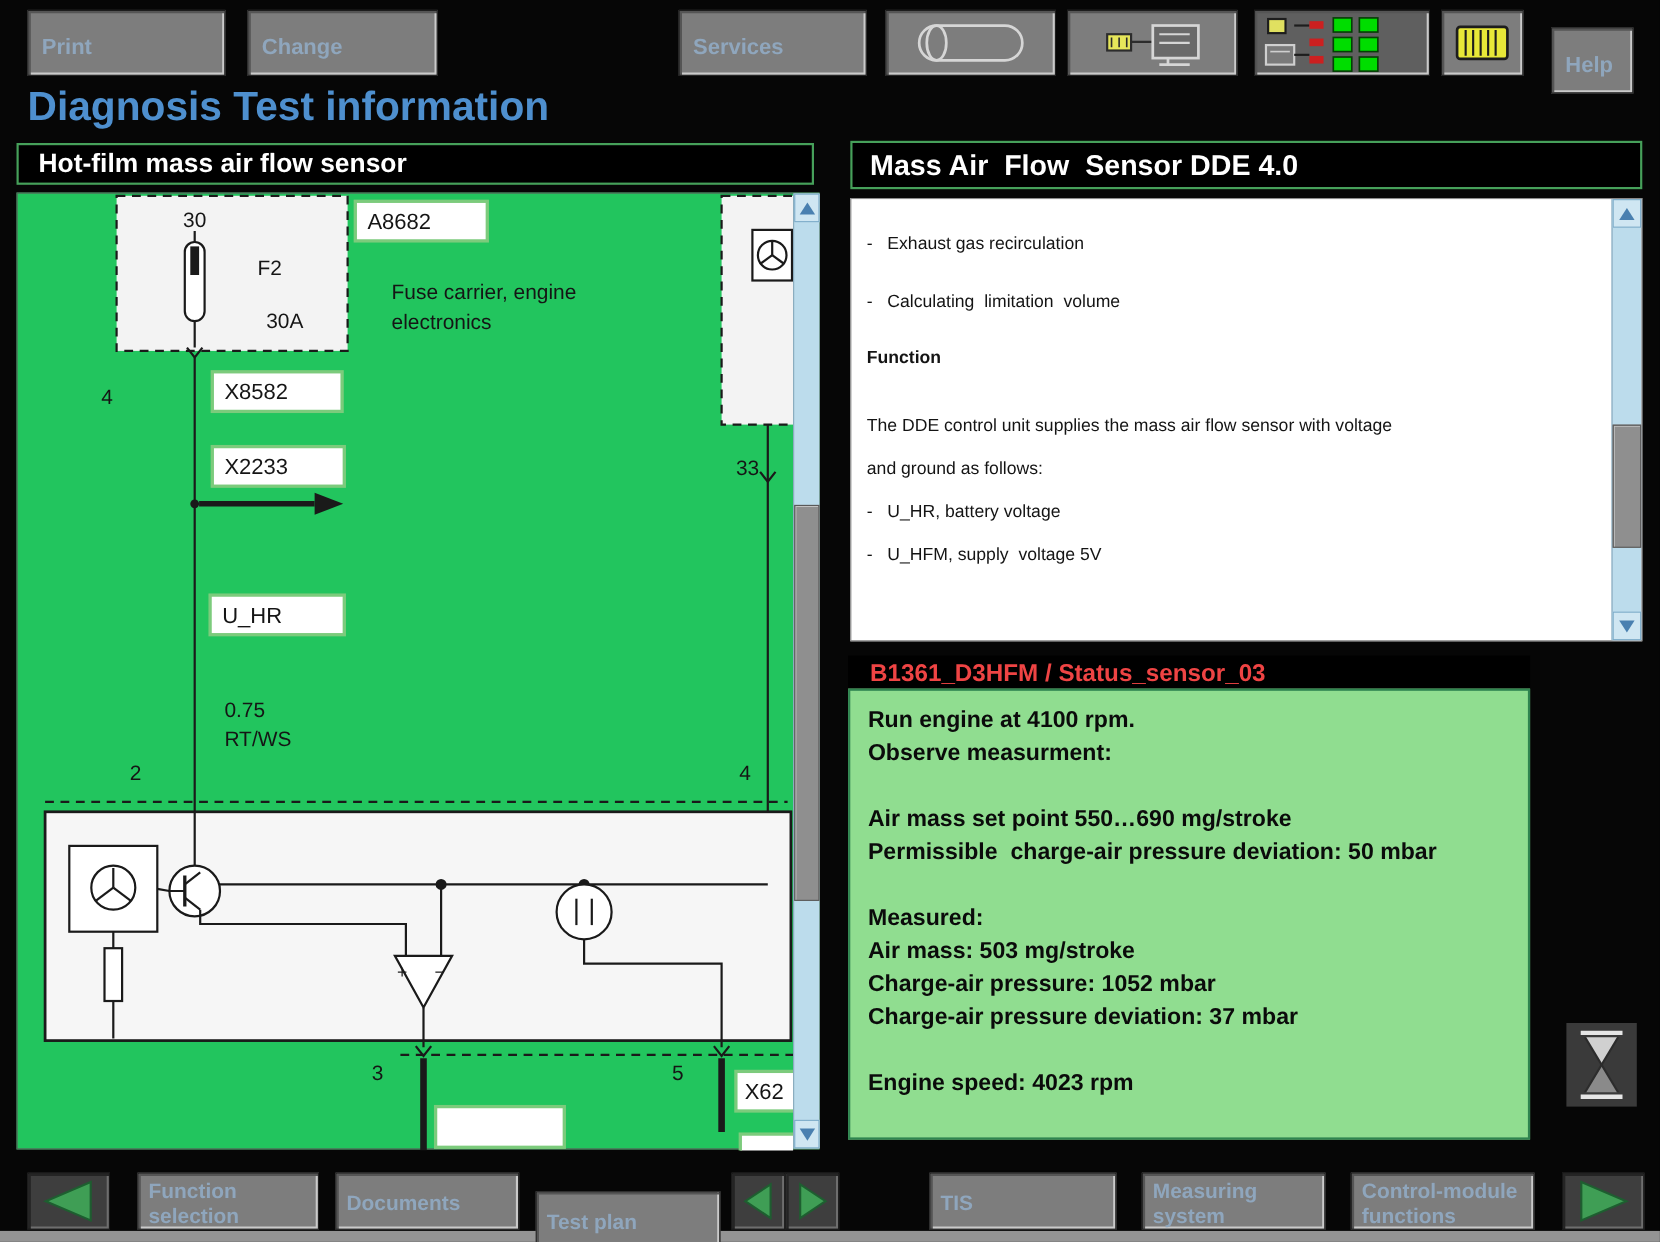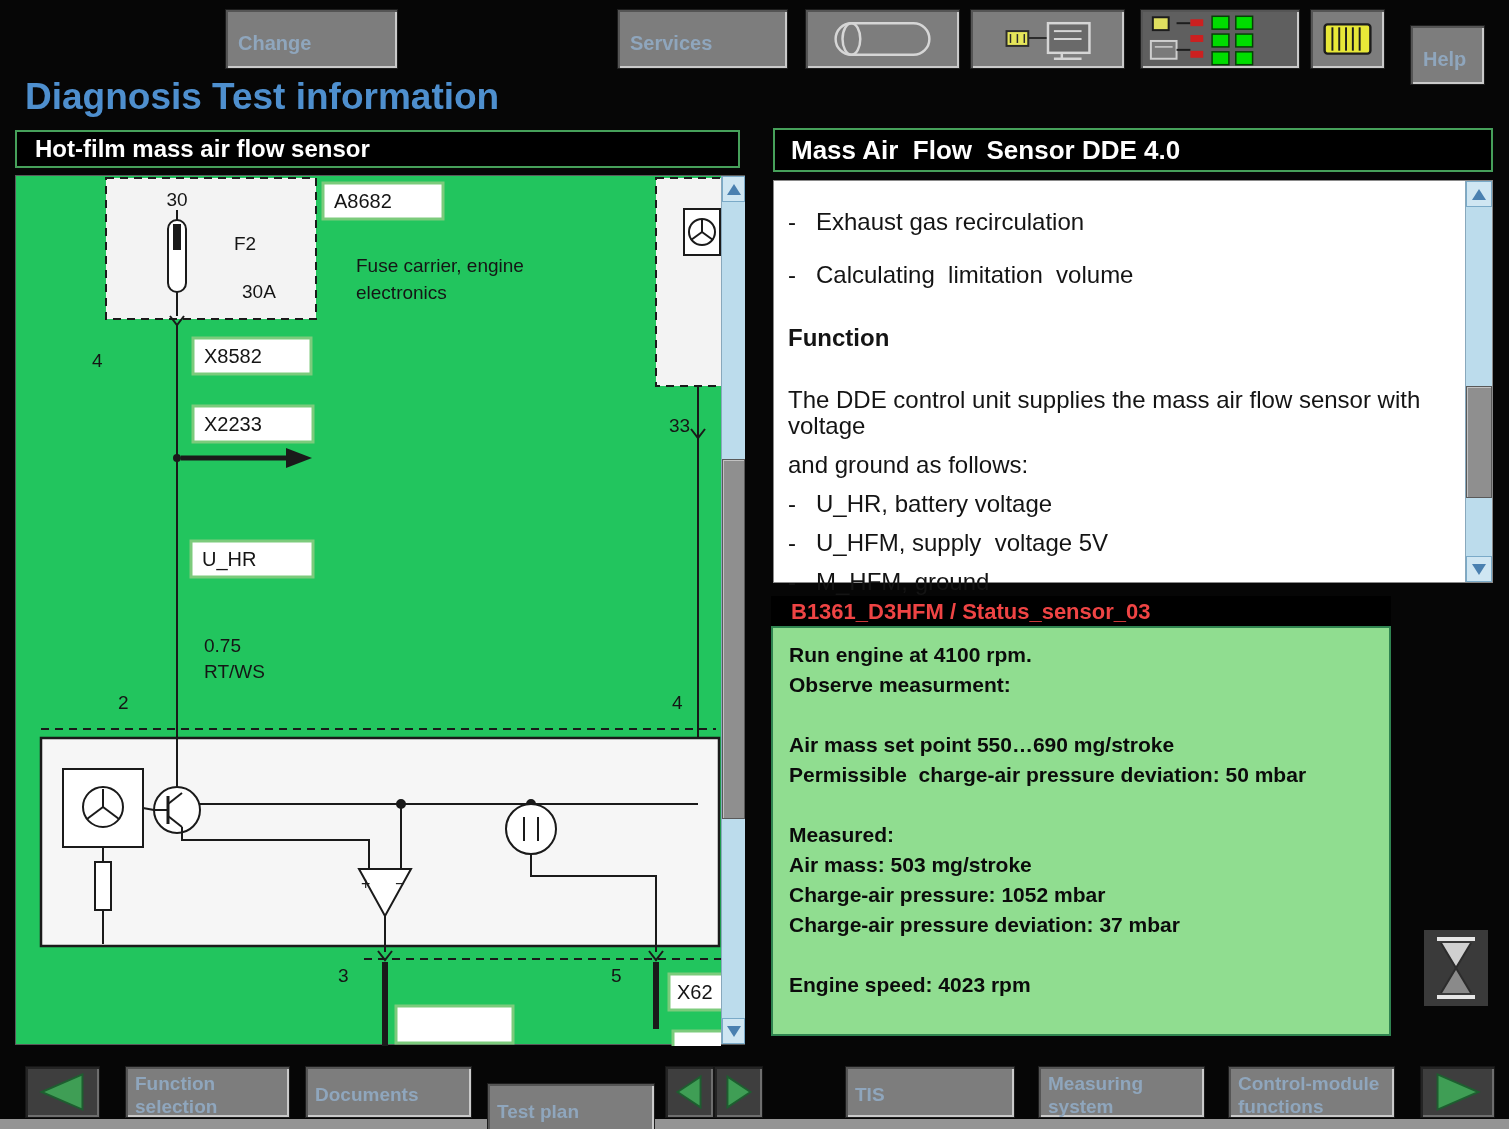--- a/index.html
+++ b/index.html
@@ -28,23 +28,23 @@
   .panel-header{position:absolute;background:#000;border:2px solid var(--green-border);
     color:#fff;font-weight:bold;display:flex;align-items:center;white-space:pre}
   #left-header{left:15px;top:130px;width:725px;height:38px;font-size:24px;padding-left:18px}
   #right-header{left:773px;top:128px;width:720px;height:44px;font-size:26px;padding-left:16px}
 
   #diagram-panel{position:absolute;left:15px;top:175px;width:730px;height:870px;background:#22c55e;border:1px solid #5a5a5a}
   #diagram-panel svg{position:absolute;left:0;top:0}
 
   #info-panel{position:absolute;left:773px;top:180px;width:720px;height:403px;background:#fff;border:1px solid #8a8a8a}
   .info-text{position:absolute;left:0;top:0;right:27px;padding:28px 8px 0 14px;color:#141414}
-  .iline{font-size:24px;line-height:26px;white-space:pre-wrap;margin-bottom:13px}
+  .iline{font-size:16px;line-height:26px;white-space:pre-wrap;margin-bottom:13px}
   .iline:nth-child(1){margin-bottom:27px}
-  .iline:nth-child(2){margin-bottom:37px}
+  .iline:nth-child(2){margin-bottom:25px}
   .iline:nth-child(3){font-weight:bold;margin-bottom:36px}
   .iline:nth-child(5){margin-bottom:13px}
 
   #status-header{position:absolute;left:771px;top:596px;width:620px;height:32px;background:#000;
     color:#ef4444;font-weight:bold;font-size:22px;display:flex;align-items:center;padding-left:20px}
   #green-panel{position:absolute;left:771px;top:626px;width:620px;height:410px;background:var(--panel-green);
     border:2px solid #2f8450;padding:12px 38px 0 16px}
   .gline{font-size:21px;line-height:30px;font-weight:bold;color:#0b0b0b;white-space:pre-wrap;min-height:30px}
 
   
@@ -65,20 +65,21 @@
 
   svg text{font-family:"Liberation Sans",sans-serif}
   .dtext{font-size:19px;fill:#151515}
   .dbox-text{font-size:20px;fill:#151515}
 </style>
 </head>
 <body>
 
 <div class="screen">
 
+  <button class="toolbar-btn" style="left:25px;top:9px;width:180px;height:60px">Print</button>
   <button class="toolbar-btn" style="left:225px;top:9px;width:173px;height:60px">Change</button>
   <button class="toolbar-btn" style="left:617px;top:9px;width:171px;height:60px">Services</button>
 
   <button class="toolbar-btn icon-btn" style="left:805px;top:9px;width:155px;height:60px">
     <svg width="155" height="60" viewBox="0 0 155 60">
       <rect x="30" y="14" width="95" height="32" rx="16" fill="none" stroke="#d6d6d6" stroke-width="2.5"></rect>
       <ellipse cx="46" cy="30" rx="9" ry="16" fill="none" stroke="#d6d6d6" stroke-width="2.5"></ellipse>
     </svg>
   </button>
 
@@ -267,21 +268,20 @@
 
   <div id="info-panel">
     <div class="info-text">
       <div class="iline">-   Exhaust gas recirculation</div>
       <div class="iline">-   Calculating  limitation  volume</div>
       <div class="iline">Function</div>
       <div class="iline">The DDE control unit supplies the mass air flow sensor with voltage</div>
       <div class="iline">and ground as follows:</div>
       <div class="iline">-   U_HR, battery voltage</div>
       <div class="iline">-   U_HFM, supply  voltage 5V</div>
-      <div class="iline">-   M_HFM, ground</div>
     </div>
     <div class="scrollbar" style="right:0;top:0;width:27px;height:401px">
       <div class="sb-btn sb-up">
           <span class="tri-up"></span>
         </div>
       <div class="sb-track">
         <div class="sb-thumb" style="top:179px;height:112px"></div>
       </div>
       <div class="sb-btn sb-down">
           <span class="tri-down"></span>

